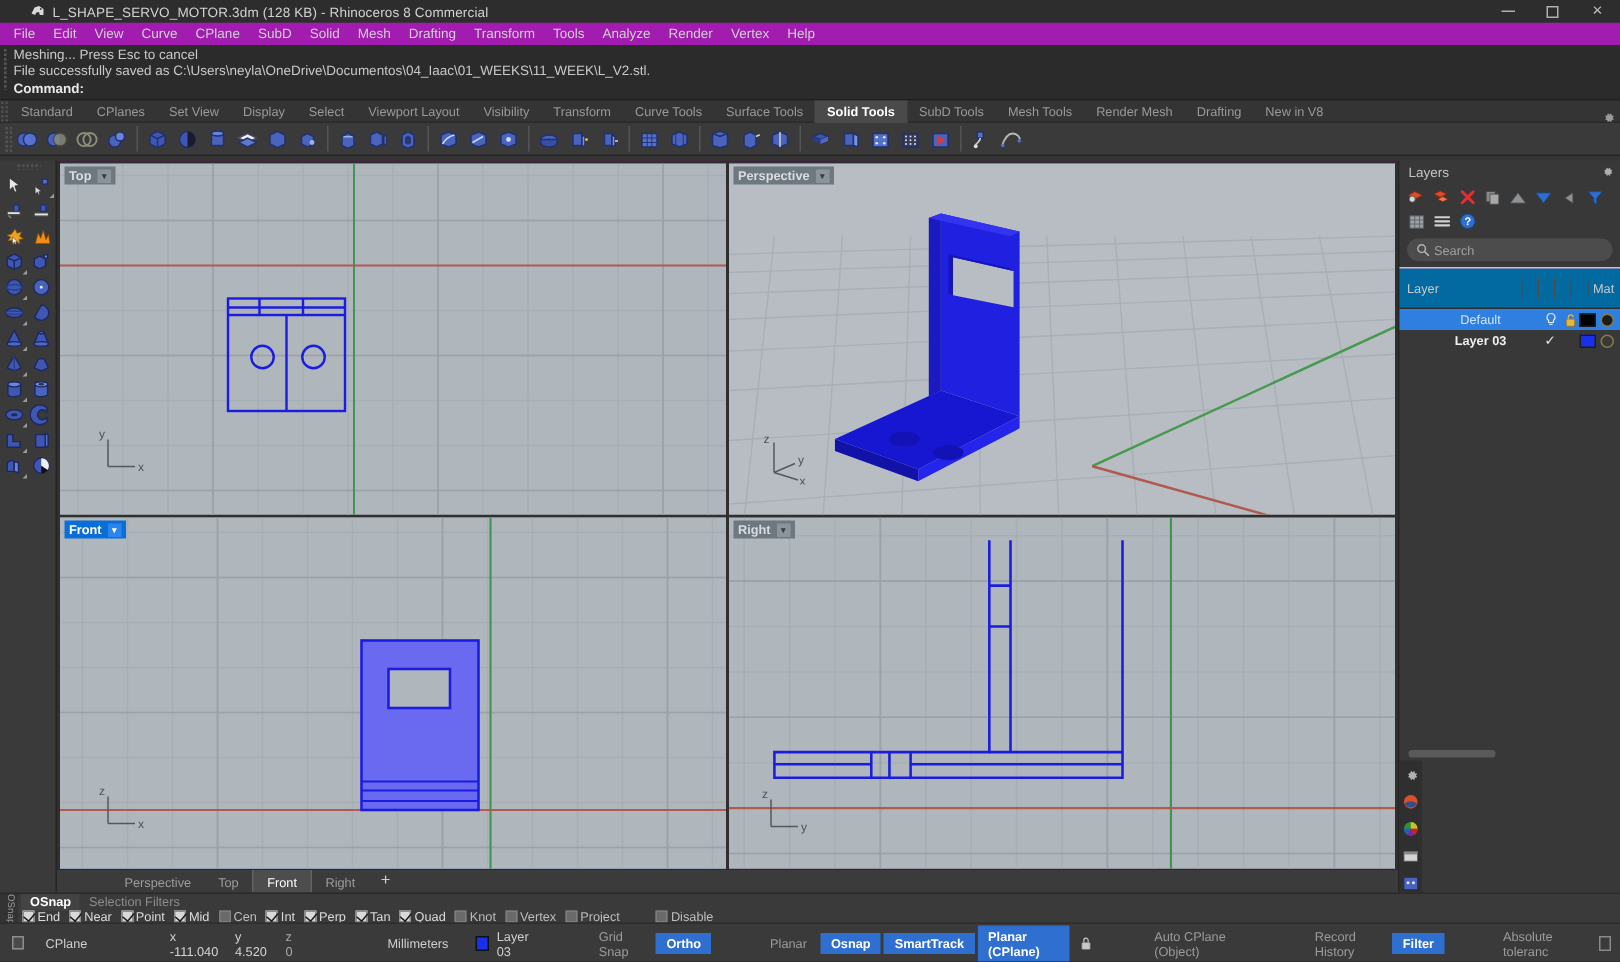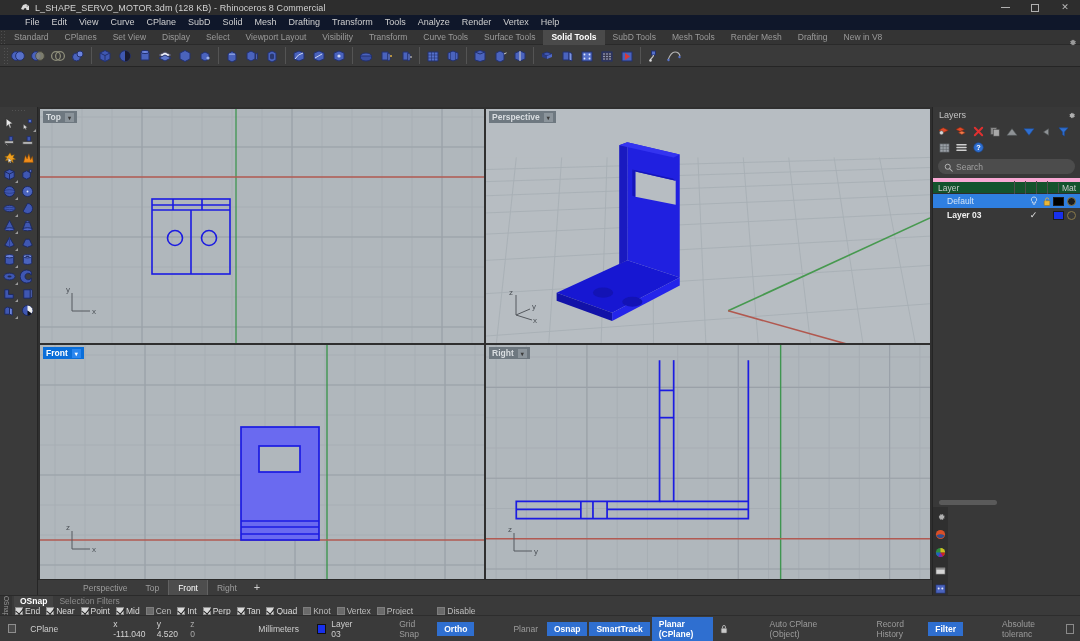--- a/index.html
+++ b/index.html
@@ -24,21 +24,21 @@
   .title-text { font-size: 9px; color: #d2d2d2; letter-spacing: 0.1px; white-space: nowrap; }
   .win-ctrls { position: absolute; right: 0; top: 0; height: 15px; display: flex; }
   .win-btn {
     width: 30px; height: 15px; display: flex; align-items: center; justify-content: center;
     color: #b8b8b8; font-size: 9px; line-height: 1;
   }
   .wb-min { width: 9px; height: 1px; background: #b0b0b0; display:block; }
   .wb-max { width: 8px; height: 8px; border: 1px solid #b0b0b0; display:block; }
 
   
-  .menubar { height: 15px; background: #0f172a; display: flex; align-items: center; padding-left: 19px; }
+  .menubar { height: 15px; background: #a21caf; display: flex; align-items: center; padding-left: 3px; }
   .menu-item { font-size: 9px; color: #cfcfcf; padding: 0 6px; height: 15px; line-height: 15px; white-space: nowrap; }
 
   
   .cmdarea { background: #2b2b2b; padding: 1px 0 0 0; position: relative; border-bottom: 1px solid #1e1e1e;}
   .cmd-grip { position:absolute; left:2px; top:2px; width:3px; height:28px;
      background-image: radial-gradient(#555 40%, transparent 41%); background-size:3px 3px; }
   .cmd-line { font-size: 9px; color: #c8c8c8; padding: 0 0 0 9px; height: 11px; line-height: 11px; white-space: nowrap; }
   .cmd-line.prompt { color: #e8e8e8; font-weight: bold; height: 13px; line-height: 13px; }
 
   
@@ -107,29 +107,29 @@
   .rp-search {
     margin: 3px 5px 4px 5px; height: 15px; background: #4c4c4c; border-radius: 8px;
     display: flex; align-items: center; padding: 0 6px; gap:3px;
   }
   .rp-search input {
     background: transparent; border: 0; outline: 0; color: #b9b9b9; font-size: 8.5px; width: 100%;
     font-family: "Liberation Sans", sans-serif;
   }
   .rp-search input::placeholder { color: #a0a0a0; }
   .lyr-head {
-    height: 16px; background: #14532d; display: flex; align-items: center;
-    border-top: 4px solid #f9a8d4; border-bottom: 1px solid #2e2e2e; font-size: 8.5px; color: #cacaca;
+    height: 28px; background: #0369a1; display: flex; align-items: center;
+    border-top: 1px solid #f9a8d4; border-bottom: 1px solid #2e2e2e; font-size: 8.5px; color: #cacaca;
   }
   .lyr-head .c-name { padding-left: 5px; flex: 1; }
   .lyr-head .sepcol { width: 11px; border-left: 1px solid #4d4d4d; height: 14px; }
   .lyr-head .c-mat { width: 22px; border-left: 1px solid #4d4d4d; padding-left:3px; }
   .lyr-row { height: 14px; display: flex; align-items: center; font-size: 8.5px; color: #d4d4d4; }
   .lyr-row.sel { background: #2f7fe0; }
-  .lyr-row .lname { padding-left: 14px; flex: 1; white-space:nowrap; }
+  .lyr-row .lname { padding-left: 14px; flex: 1; white-space:nowrap;text-align:center; }
   .lyr-row.sel .lname { color: #d3e4f8; }
   .lyr-row .lname.bold { font-weight: bold; color:#efefef; }
   .lyr-row .bulb { width: 13px; display:flex;justify-content:center; }
   .lyr-row .lock { width: 13px; display:flex;justify-content:center; }
   .lyr-row .swatch { width: 11px; height: 9px; margin-right:3px; border:1px solid #1c1c1c;}
   .lyr-row .matcircle { width: 9px; height: 9px; border-radius: 50%; border: 1px solid #8a7a4a; margin-right:4px; }
   .lyr-check { width:13px; display:flex; justify-content:center; color:#e4e4e4; font-size:9px;}
   .rp-scroll { margin-top:auto; height: 10px; display:flex; align-items:center; padding: 0 6px; }
   .rp-scroll .bar { height: 5px; background: #5a5a5a; border-radius: 3px; width: 58px; }
 
@@ -213,20 +213,26 @@
     <div class="menu-item">Mesh</div>
     <div class="menu-item">Drafting</div>
     <div class="menu-item">Transform</div>
     <div class="menu-item">Tools</div>
     <div class="menu-item">Analyze</div>
     <div class="menu-item">Render</div>
     <div class="menu-item">Vertex</div>
     <div class="menu-item">Help</div>
   </div>
 
+  <div class="cmdarea">
+    <div class="cmd-grip"></div>
+    <div class="cmd-line">Meshing... Press Esc to cancel</div>
+    <div class="cmd-line">File successfully saved as C:\Users\neyla\OneDrive\Documentos\04_Iaac\01_WEEKS\11_WEEK\L_V2.stl.</div>
+    <div class="cmd-line prompt">Command:</div>
+  </div>
 
   <div class="tabrow">
     <div class="grip"></div>
     <div class="tab">Standard</div>
     <div class="tab">CPlanes</div>
     <div class="tab">Set View</div>
     <div class="tab">Display</div>
     <div class="tab">Select</div>
     <div class="tab">Viewport Layout</div>
     <div class="tab">Visibility</div>

